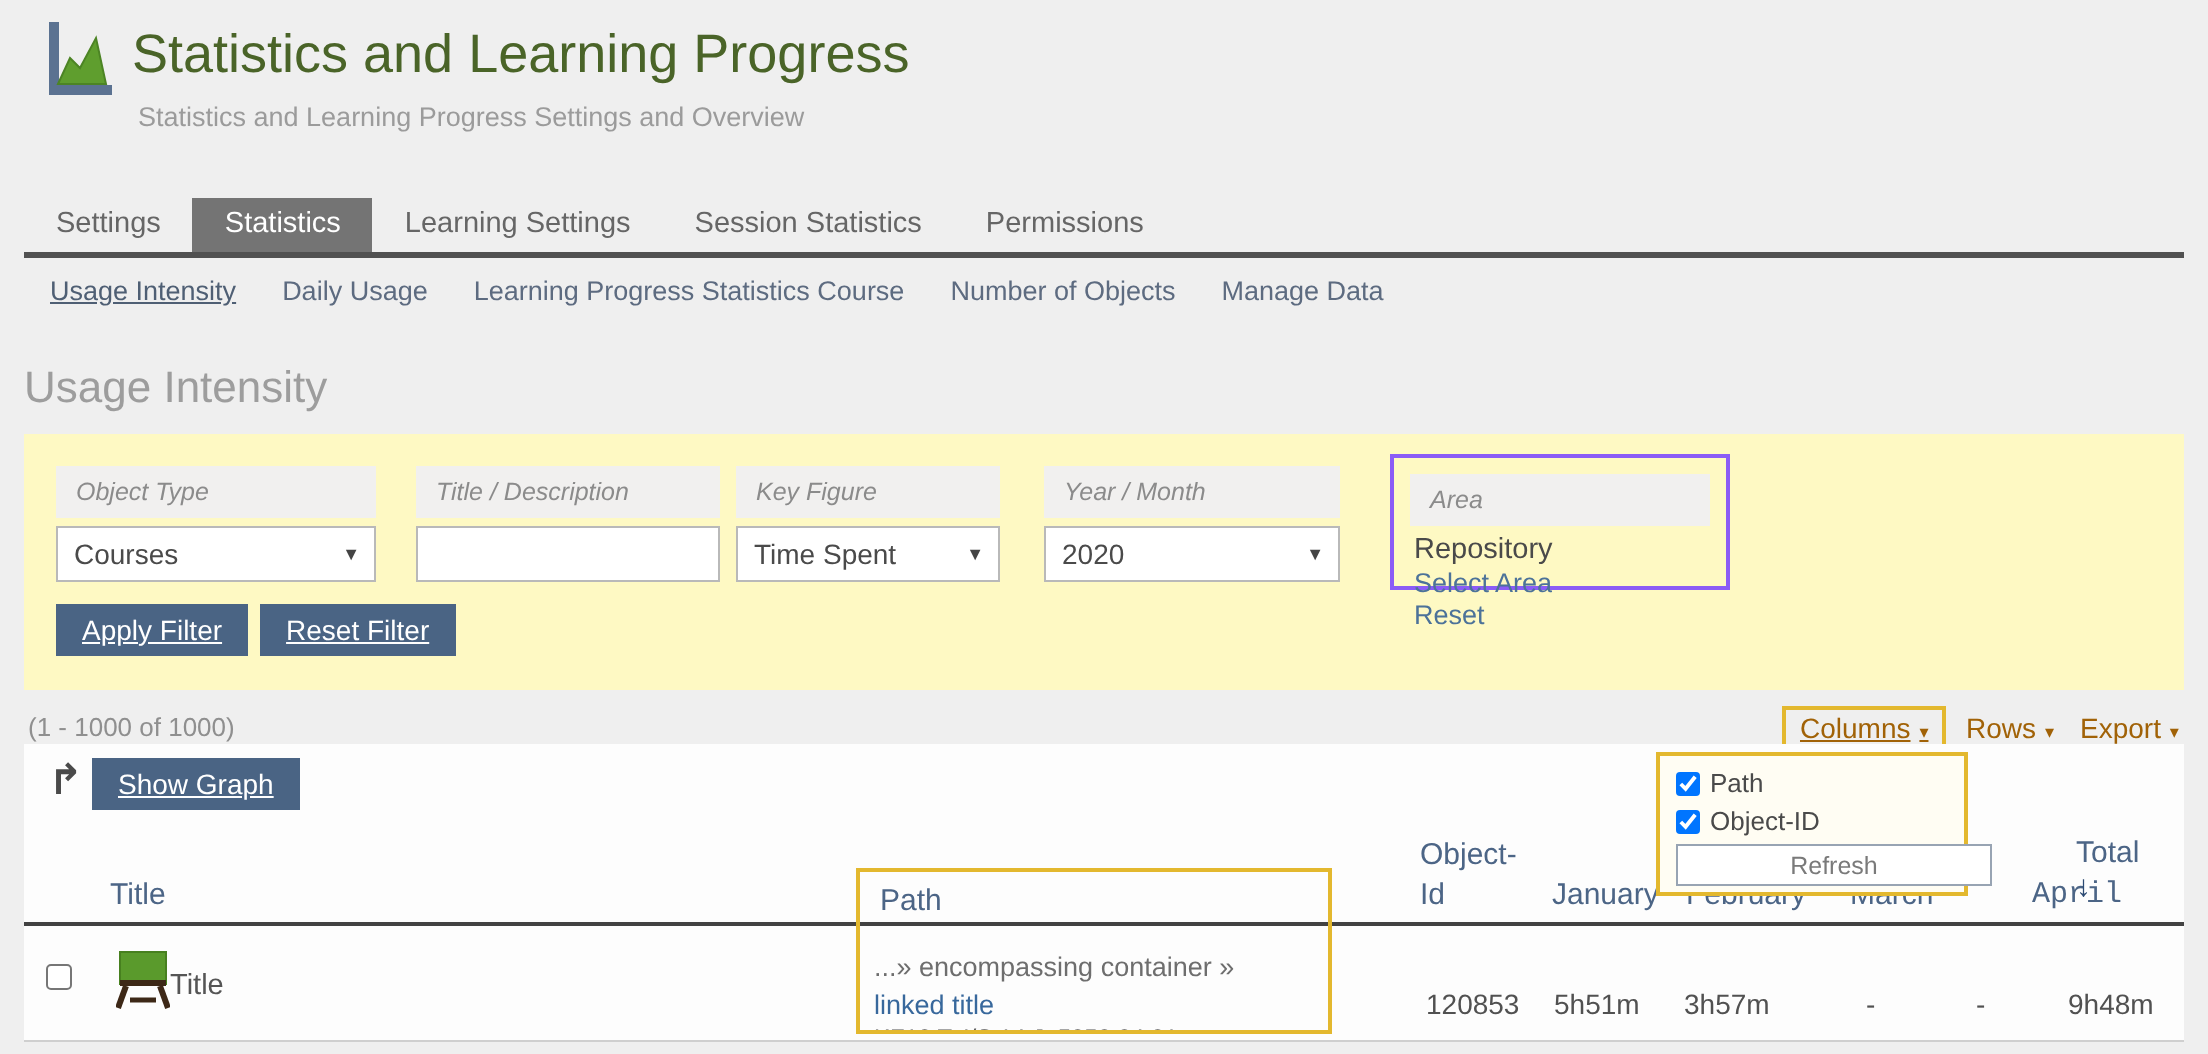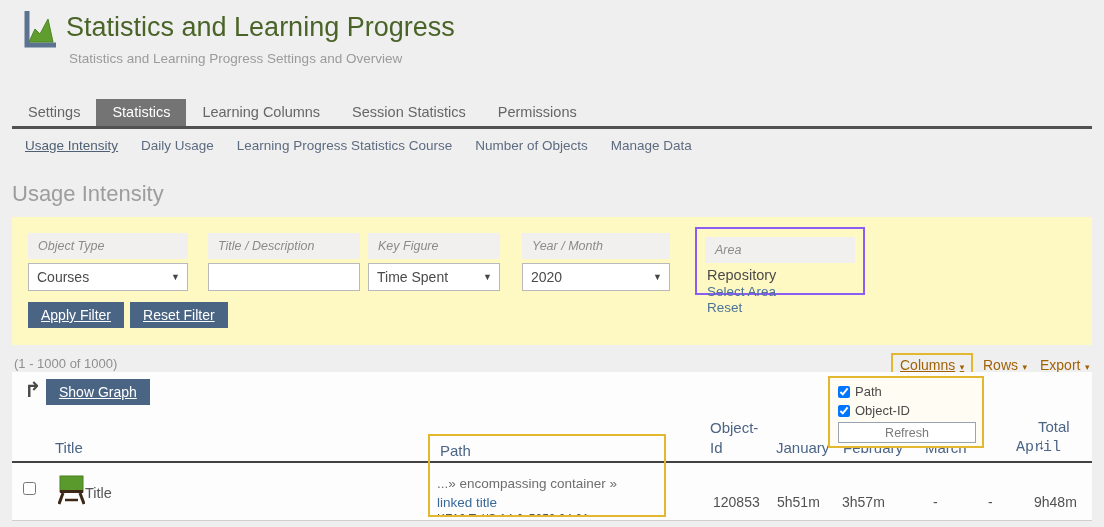--- a/index.html
+++ b/index.html
@@ -60,41 +60,41 @@
   .path-link { position:absolute; left:425px; top:123px; font-size:13.5px; color:#38689c; cursor:pointer; }
   .path-clip { position:absolute; left:425px; top:140px; height:5px; overflow:hidden; font-size:12px; color:#555; width:220px; }
   .td { position:absolute; font-size:14px; color:#515151; top:122px; }
 
   .path-hl { position:absolute; left:416px; top:62px; width:238px; height:83px; border:2px solid #e3b82e; pointer-events:none; }
 
   
   .col-dd { left:828px; top:376px; width:156px; height:72px; background:#fffdf3; border:2px solid #e3b82e; z-index:5; padding:4px 6px 0 8px; }
   .dd-item { display:flex; align-items:center; gap:5px; font-size:13px; color:#4a4a4a; height:19px; }
   .dd-item input { width:12px; height:12px; }
-  .refresh-btn { width:138px; height:21px; margin-top:2px; background:#fff; border:1px solid #98a4b3; color:#7a7a7a; font-size:12.5px; cursor:pointer; font-family:"Liberation Sans",sans-serif; }
+  .refresh-btn { width:158px; height:21px; margin-top:2px; background:#fff; border:1px solid #98a4b3; color:#7a7a7a; font-size:12.5px; cursor:pointer; font-family:"Liberation Sans",sans-serif; }
 
   .bottom-sep { left:12px; top:520px; width:1080px; height:1px; background:#cfcfcf; }
   .total-arrow { font-size:15px; font-weight:bold; color:#2c4a73; margin-top:0px; }
 </style>
 </head>
 <body>
 
 <span class="abs" style="left:20px; top:8px;">
   <svg width="38" height="44" viewBox="0 0 38 44">
     <path d="M7 3 L7 37 L36 37" stroke="#5b7291" stroke-width="5" fill="none"></path>
     <polygon points="9,34 15,21 20,26 28,11 33,34" fill="#5f9e2e" stroke="#4c8424" stroke-width="1"></polygon>
   </svg>
 </span>
 <h1 class="abs page-title">Statistics and Learning Progress</h1>
 <div class="abs page-subtitle">Statistics and Learning Progress Settings and Overview</div>
 
 <div class="abs tabs">
   <div class="tab">Settings</div>
   <div class="tab active">Statistics</div>
-  <div class="tab">Learning Columns</div>
+  <div class="tab">Learning Settings</div>
   <div class="tab">Session Statistics</div>
   <div class="tab">Permissions</div>
 </div>
 
 <div class="abs subtabs">
   <div class="subtab active">Usage Intensity</div>
   <div class="subtab">Daily Usage</div>
   <div class="subtab">Learning Progress Statistics Course</div>
   <div class="subtab">Number of Objects</div>
   <div class="subtab">Manage Data</div>

